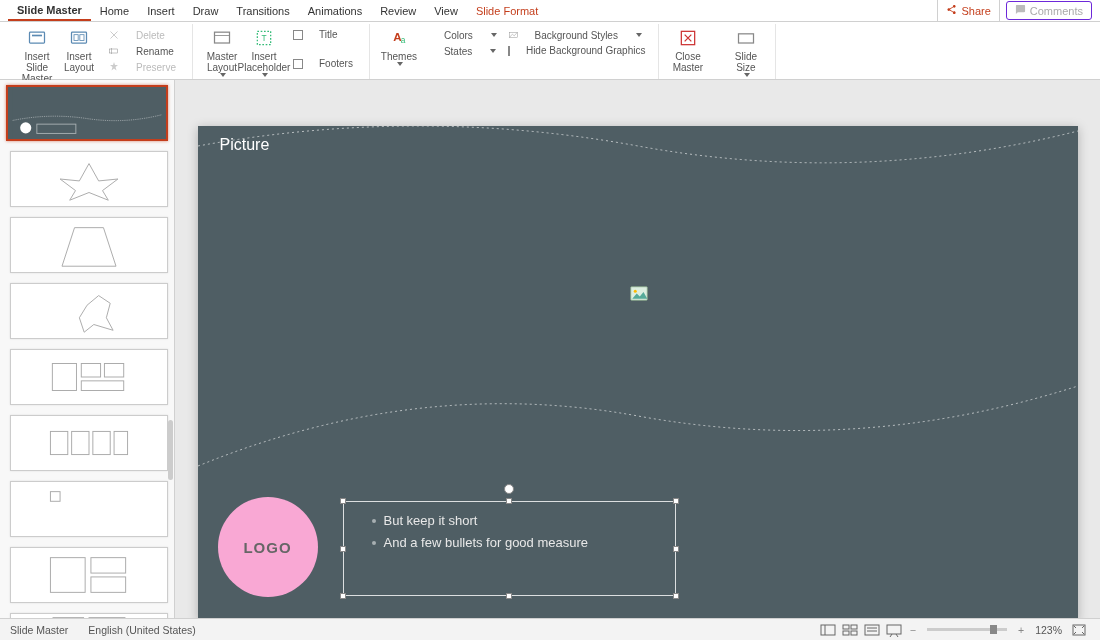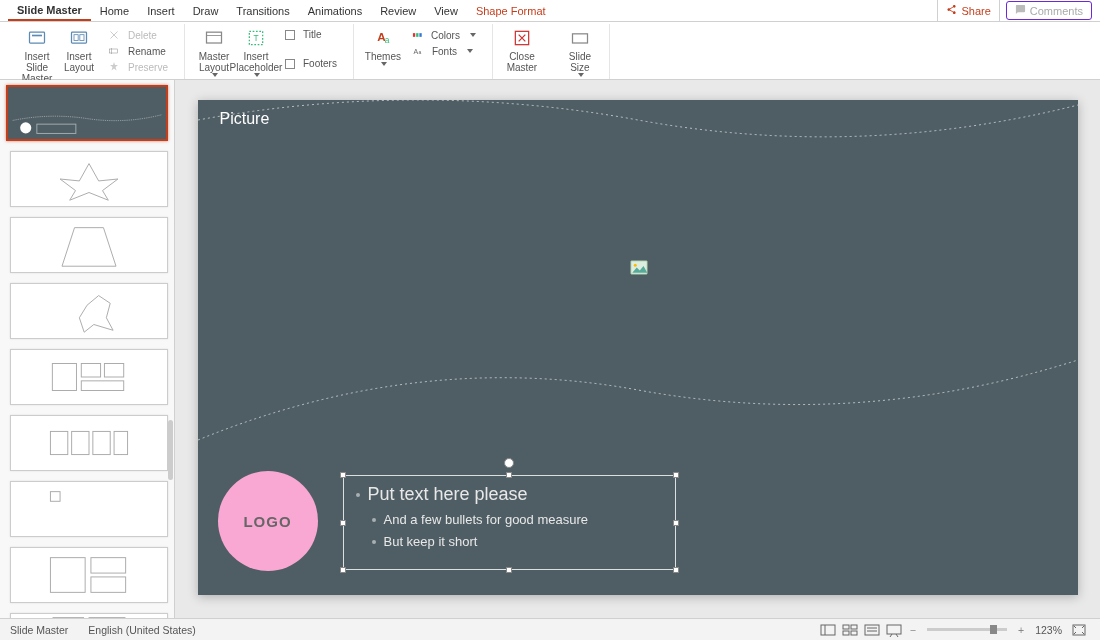--- a/index.html
+++ b/index.html
@@ -14,38 +14,38 @@
 .menubar .share { border: 1px solid #d0d0d0; border-radius: 3px; padding: 20px 8px; color: #c43e1c; font-size: 11px; display: flex; align-items: center; gap: 4px; }
 .menubar .comments { border: 1px solid #6d28d9; border-radius: 3px; padding: 2px 8px; color: #aaa; font-size: 11px; margin-left: 6px; display: flex; align-items: center; gap: 4px; }
 
 
 .ribbon { display: flex; align-items: stretch; height: 58px; background: #fff; border-bottom: 1px solid #d0d0d0; padding: 2px 8px 0 8px; font-size: 10px; color: #555; }
 .rgroup { display: flex; flex-direction: row; align-items: flex-start; padding: 2px 8px; border-right: 1px solid #e5e5e5; }
 .bigbtn { display: flex; flex-direction: column; align-items: center; justify-content: flex-start; width: 42px; padding-top: 2px; text-align: center; line-height: 1.1; cursor: pointer; }
 .bigbtn .icon { width: 20px; height: 20px; margin-bottom: 3px; }
 .bigbtn .icon svg { width: 100%; height: 100%; }
 .smallcol { display: flex; flex-direction: column; gap: 2px; padding: 2px 4px; }
-.smallbtn { display: flex; align-items: center; gap: 8px; padding: 1px 4px; cursor: pointer; font-size: 10px; color: #555; white-space: nowrap; }
+.smallbtn { display: flex; align-items: center; gap: 16px; padding: 1px 4px; cursor: pointer; font-size: 10px; color: #555; white-space: nowrap; }
 .smallbtn.disabled { color: #bbb; }
 .smallbtn .i { width: 12px; height: 12px; display: inline-flex; align-items: center; justify-content: center; }
 .smallbtn .i svg { width: 100%; height: 100%; }
 .chk { width: 10px; height: 10px; border: 1px solid #888; display: inline-block; }
 .caret { width: 0; height: 0; border-left: 3px solid transparent; border-right: 3px solid transparent; border-top: 4px solid #666; display: inline-block; margin-left: 2px; }
 
 
 .workspace { flex: 1; display: flex; background: #e9e9e9; overflow: hidden; }
 .thumbpanel { width: 175px; background: #f8f8f8; border-right: 1px solid #d0d0d0; overflow-y: auto; padding: 5px 6px; position: relative; }
 .thumb { width: 100%; height: 56px; background: #fff; border: 1px solid #ccc; margin-bottom: 10px; box-shadow: 0 0 2px rgba(0,0,0,0.1); display: flex; align-items: center; justify-content: center; position: relative; overflow: hidden; }
 .thumb.master { border: 2px solid #c43e1c; box-shadow: 0 0 3px rgba(196,62,28,0.6); background: #4f5e64; }
 .thumb.layout { margin-left: 4px; width: calc(100% - 4px); height: 56px; }
 .thumbshape { stroke: #aaa; stroke-width: 1; fill: none; }
 .scrollthumb { position: absolute; right: 1px; top: 340px; width: 5px; height: 60px; background: #ccc; border-radius: 3px; }
 
 .canvas { flex: 1; display: flex; align-items: flex-start; justify-content: center; padding: 20px 8px; overflow: auto; position: relative; }
-.slide { width: 880px; height: 495px; background: #4f5e64; position: relative; box-shadow: 0 2px 10px rgba(0,0,0,0.25); }
+.slide { width: 880px; height: 495px; background: #4f5e64; position: relative; box-shadow: 0 2px 10px rgba(0,0,0,0.25); margin-top: 26px; }
 .slide .picture-label { position: absolute; top: 10px; left: 22px; color: #fff; font-size: 16px; }
 .slide .picicon { position: absolute; top: 160px; left: 432px; width: 18px; height: 14px; }
 .slide .curve { position: absolute; top: 0; left: 0; width: 100%; height: 100%; pointer-events: none; }
 .slide .logo-circle { position: absolute; bottom: 24px; left: 20px; width: 100px; height: 100px; border-radius: 50%; background: #f9a8d4; display: flex; align-items: center; justify-content: center; font-weight: 700; font-size: 15px; color: #666; letter-spacing: 1px; }
 .slide .textbox { position: absolute; bottom: 25px; left: 145px; width: 333px; height: 95px; border: 1px solid rgba(255,255,255,0.8); padding: 8px 12px; color: #e8e8e8; }
 .slide .textbox .handle { position: absolute; width: 6px; height: 6px; background: #fff; border: 1px solid #888; }
 .slide .textbox .rot { position: absolute; width: 10px; height: 10px; border-radius: 50%; border: 1px solid #888; background: #fff; left: calc(50% - 5px); top: -18px; }
 .slide .textbox .title { font-size: 18px; margin-bottom: 4px; display: flex; align-items: center; gap: 8px; }
 .slide .textbox .bullet { font-size: 13px; display: flex; align-items: center; gap: 8px; padding-left: 16px; line-height: 1.7; }
 .slide .textbox .dot { width: 4px; height: 4px; border-radius: 50%; background: rgba(255,255,255,0.5); flex-shrink: 0; }
@@ -63,21 +63,21 @@
 
 <div class="menubar">
   <div class="tab active">Slide Master</div>
   <div class="tab">Home</div>
   <div class="tab">Insert</div>
   <div class="tab">Draw</div>
   <div class="tab">Transitions</div>
   <div class="tab">Animations</div>
   <div class="tab">Review</div>
   <div class="tab">View</div>
-  <div class="tab shape">Shape Format</div>
+  <div class="tab shape">Slide Format</div>
   <div class="spacer"></div>
   <div class="share">
     <span>
       <svg width="11" height="11" viewBox="0 0 24 24">
           <path fill="#c43e1c" d="M18 16c-.8 0-1.5.3-2 .8l-7-4c0-.3.1-.5.1-.8s0-.5-.1-.8l7-4c.5.5 1.2.8 2 .8 1.7 0 3-1.3 3-3s-1.3-3-3-3-3 1.3-3 3c0 .3 0 .5.1.8l-7 4c-.5-.5-1.2-.8-2-.8-1.7 0-3 1.3-3 3s1.3 3 3 3c.8 0 1.5-.3 2-.8l7 4c0 .3-.1.5-.1.8 0 1.7 1.3 3 3 3s3-1.3 3-3-1.3-3-3-3z"></path>
         </svg>
     </span>
     <span>Share</span>
   </div>
   <div class="comments">
@@ -187,22 +187,38 @@
           <span>Colors</span>
           <span class="caret"></span>
         </div>
       <div class="smallbtn">
           <span class="i">
             <svg viewBox="0 0 24 24">
               <text x="3" y="18" font-size="14" fill="#666">A</text>
               <text x="13" y="18" font-size="10" fill="#666">a</text>
             </svg>
           </span>
-          <span>Fonts</span>
+          <span>States</span>
           <span class="caret"></span>
+        </div>
+    </div>
+    <div class="smallcol" style="width:150px">
+      <div class="smallbtn">
+          <span class="i">
+            <svg viewBox="0 0 24 24">
+              <rect x="3" y="6" width="18" height="12" fill="none" stroke="#888"></rect>
+              <path d="M3 18 L10 10 L14 14 L21 6" stroke="#888" fill="none"></path>
+            </svg>
+          </span>
+          <span>Background Styles</span>
+          <span class="caret"></span>
+        </div>
+      <div class="smallbtn">
+          <span class="chk"></span>
+          <span>Hide Background Graphics</span>
         </div>
     </div>
   </div>
 
   <div class="rgroup" style="border-right:none">
     <div class="bigbtn">
       <span class="icon"><svg viewBox="0 0 24 24">
             <rect x="4" y="4" width="16" height="16" fill="none" stroke="#c33" stroke-width="1.5"></rect>
             <path d="M8 8l8 8M16 8l-8 8" stroke="#c33" stroke-width="1.5"></path>
           </svg></span>
@@ -301,32 +317,28 @@
       <div class="textbox">
         <div class="rot"></div>
         <div class="handle" style="left:-4px;top:-4px"></div>
         <div class="handle" style="right:-4px;top:-4px"></div>
         <div class="handle" style="left:-4px;bottom:-4px"></div>
         <div class="handle" style="right:-4px;bottom:-4px"></div>
         <div class="handle" style="left:calc(50% - 3px);top:-4px"></div>
         <div class="handle" style="left:calc(50% - 3px);bottom:-4px"></div>
         <div class="handle" style="left:-4px;top:calc(50% - 3px)"></div>
         <div class="handle" style="right:-4px;top:calc(50% - 3px)"></div>
-        <div class="title">
+        <div class="bullet">
             <span class="dot"></span>
-            <span>Put text here please</span>
+            <span>But keep it short</span>
           </div>
         <div class="bullet">
             <span class="dot"></span>
             <span>And a few bullets for good measure</span>
           </div>
-        <div class="bullet">
-            <span class="dot"></span>
-            <span>But keep it short</span>
-          </div>
       </div>
     </div>
   </div>
 </div>
 
 <div class="statusbar">
   <span>Slide Master</span>
   <span style="width:20px"></span>
   <span>English (United States)</span>
   <span class="sp"></span>

